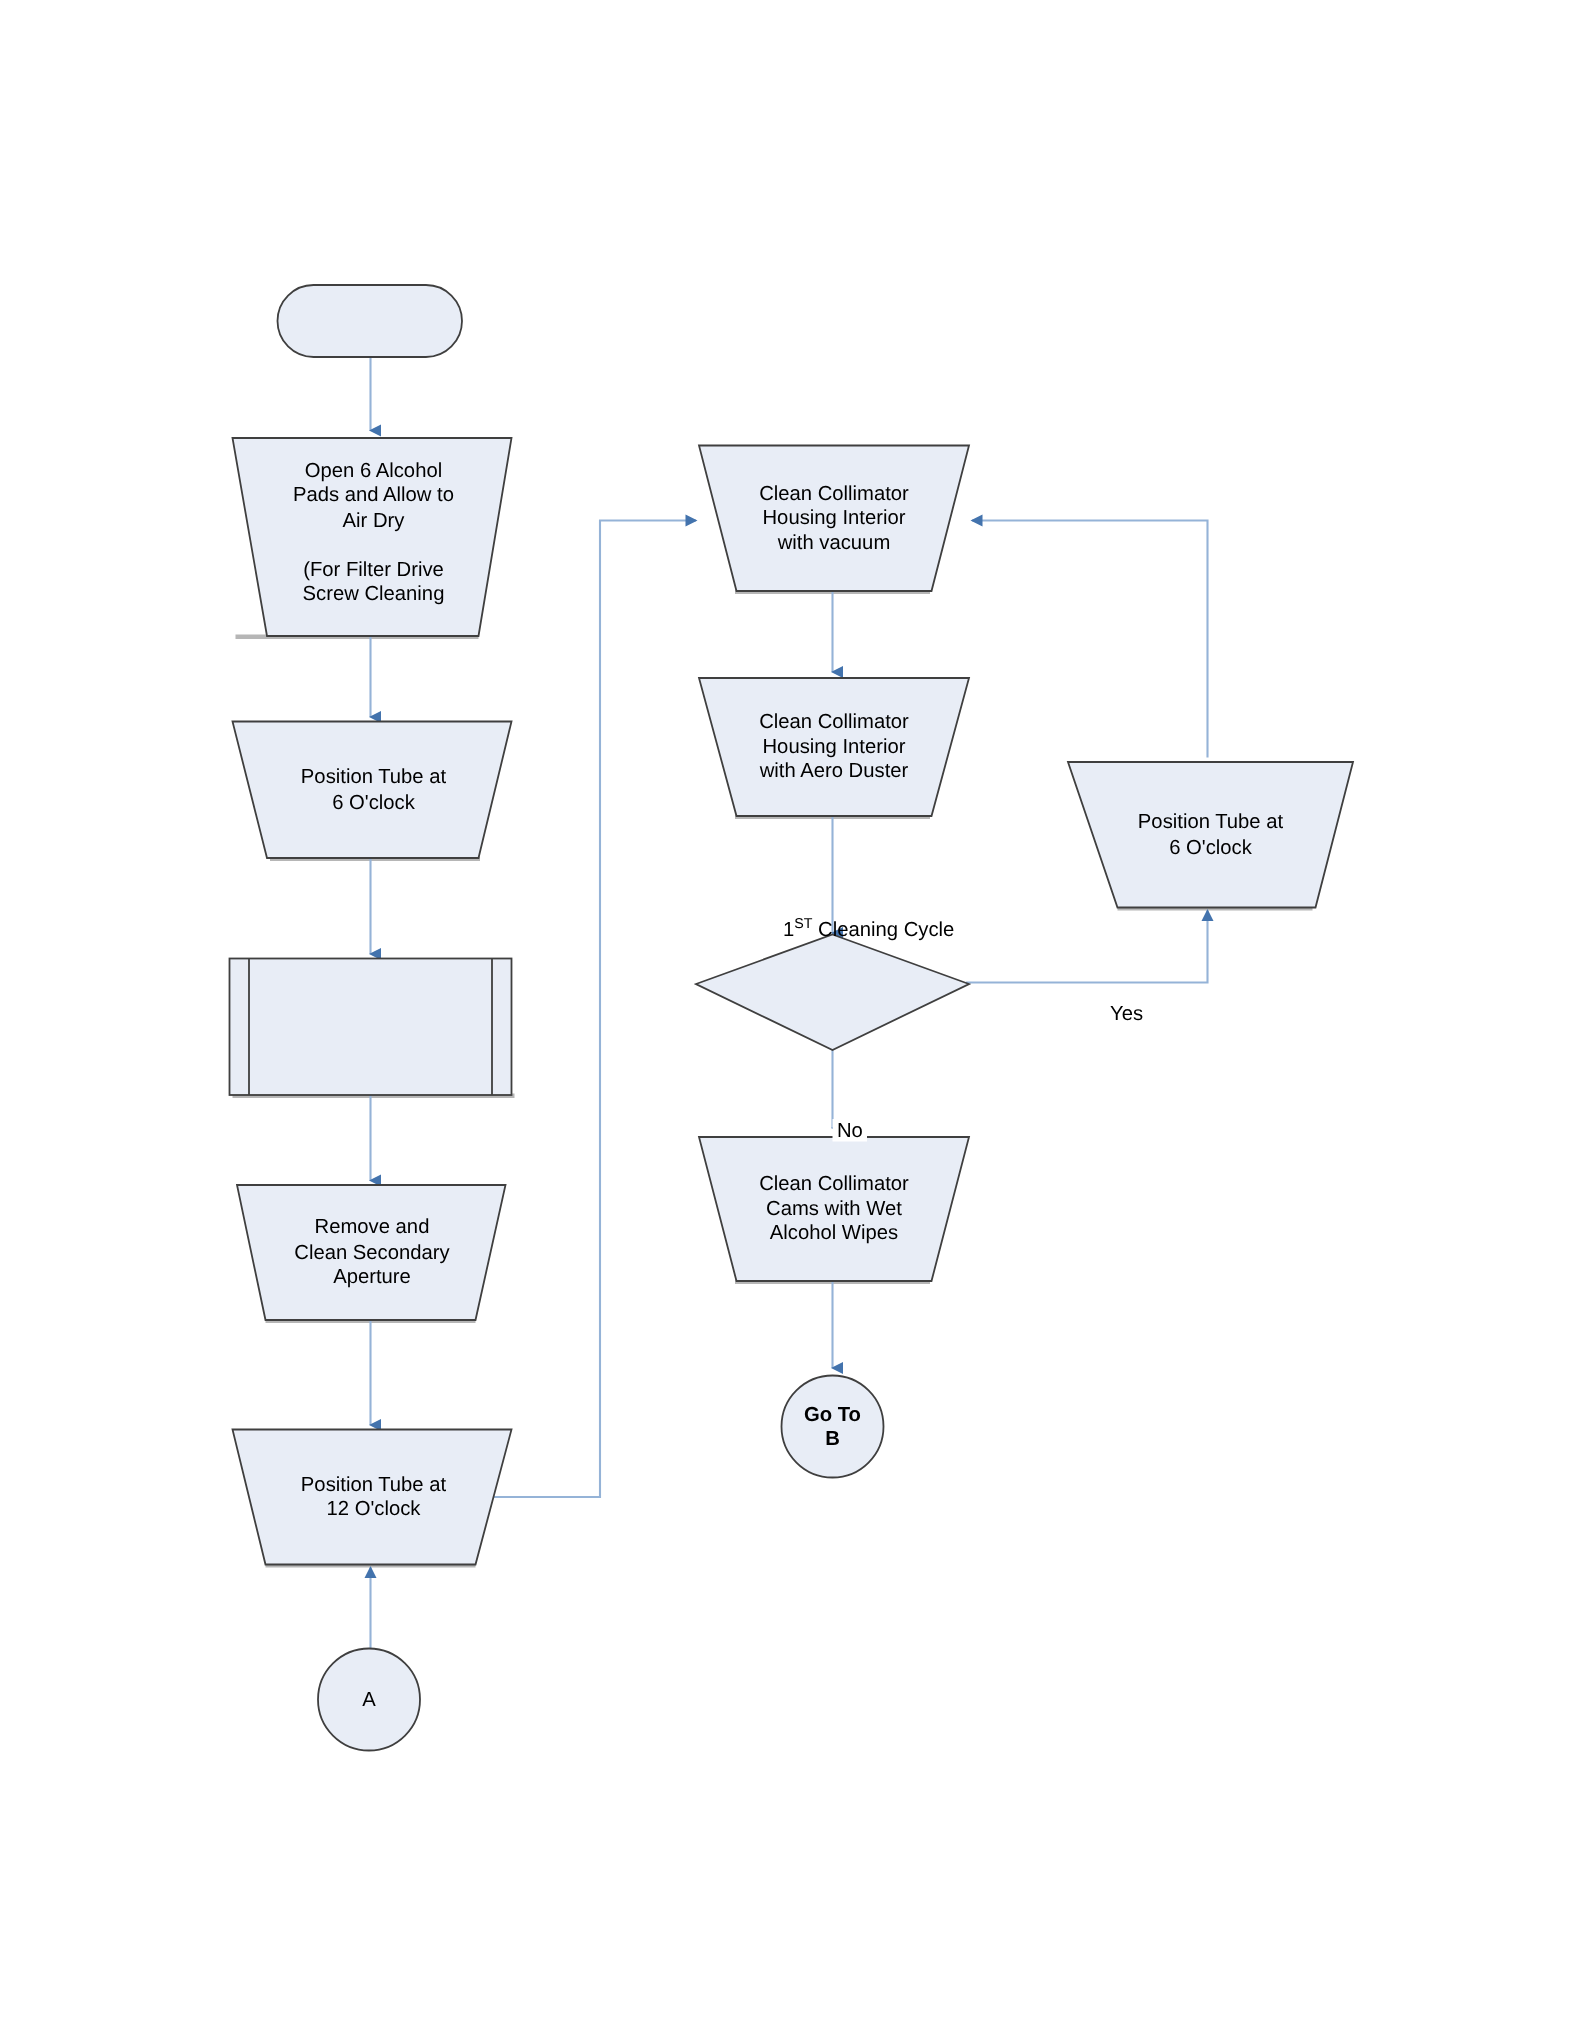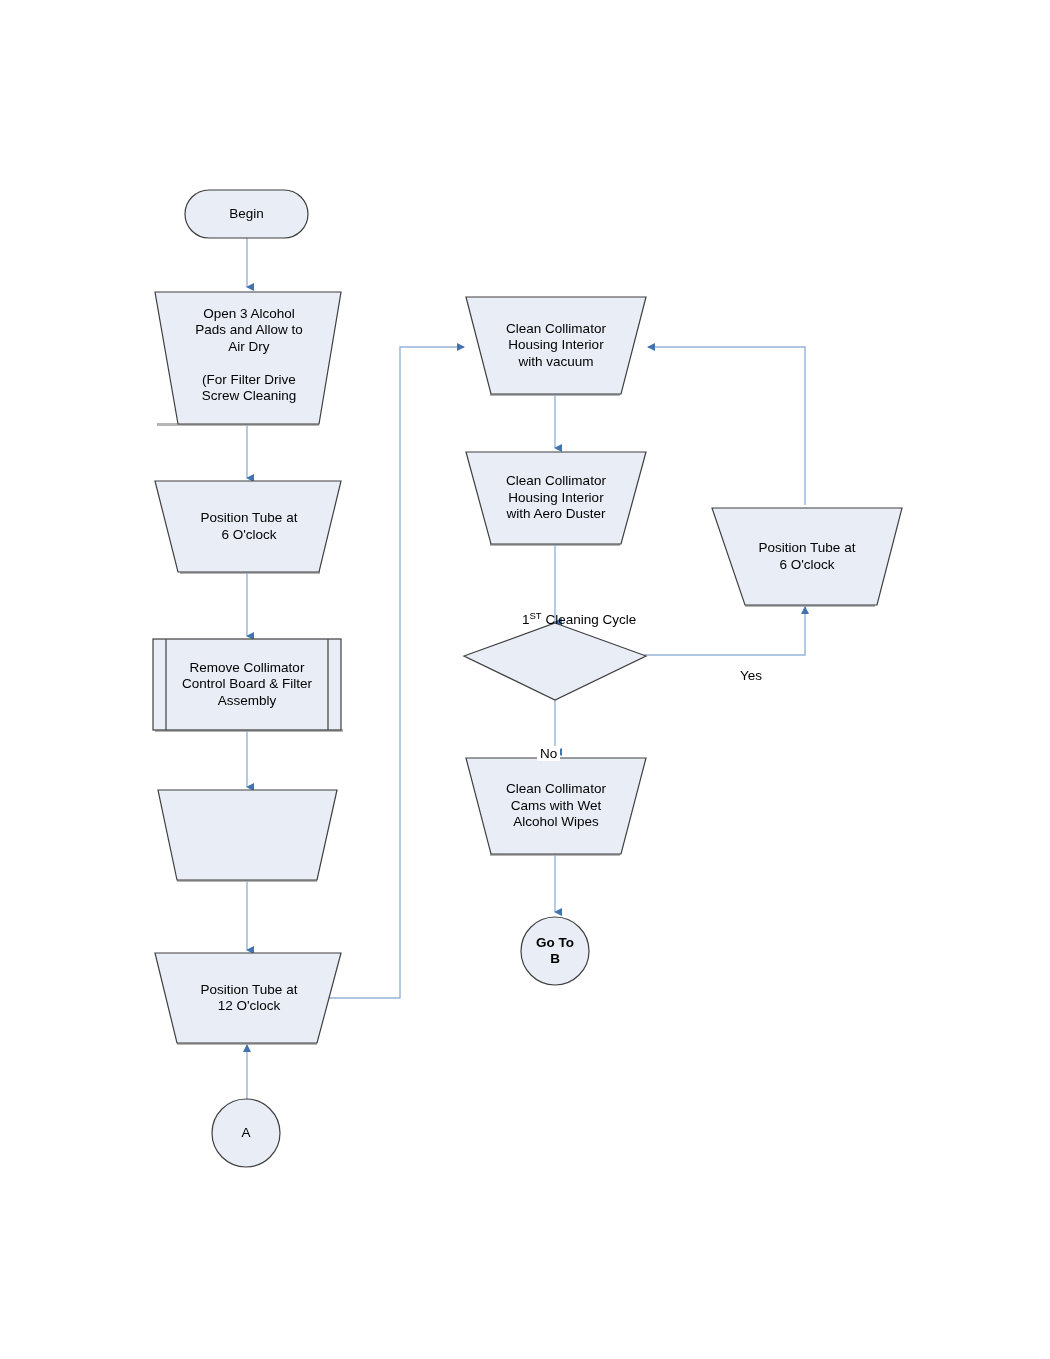--- a/index.html
+++ b/index.html
@@ -143,36 +143,35 @@
 
       <polygon points="712,508 902,508 877,605 745,605"></polygon>
 
       <polygon points="466,758 646,758 621,854 491,854"></polygon>
 
       <circle cx="555" cy="951" r="34"></circle>
 
     </g>
   </svg>
 
-  <div class="shape-label" style="left:185px; top:190px; width:123px; height:48px;">Begin</div>
-
-  <div class="shape-label" style="left:160px; top:300px; width:178px; height:110px;">Open 3 Alcohol
+
+  <div class="shape-label" style="left:160px; top:300px; width:178px; height:110px;">Open 6 Alcohol
 Pads and Allow to
 Air Dry
 
 (For Filter Drive
 Screw Cleaning</div>
 
   <div class="shape-label" style="left:160px; top:481px; width:178px; height:91px;">Position Tube at
 6 O'clock</div>
 
-  <div class="shape-label" style="left:166px; top:639px; width:162px; height:91px;">Remove Collimator
-Control Board &amp; Filter
-Assembly</div>
-
+
+  <div class="shape-label" style="left:162px; top:790px; width:172px; height:90px;">Remove and
+Clean Secondary
+Aperture</div>
 
   <div class="shape-label" style="left:160px; top:953px; width:178px; height:90px;">Position Tube at
 12 O'clock</div>
 
   <div class="shape-label" style="left:212px; top:1099px; width:68px; height:68px;">A</div>
 
   <div class="shape-label" style="left:470px; top:297px; width:172px; height:97px;">Clean Collimator
 Housing Interior
 with vacuum</div>
 
@@ -187,15 +186,15 @@
 
   <div class="shape-label" style="left:470px; top:758px; width:172px; height:96px;">Clean Collimator
 Cams with Wet
 Alcohol Wipes</div>
 
   <div class="shape-label" style="left:521px; top:917px; width:68px; height:68px;font-weight:bold;">Go To
 B</div>
 
   <div class="edge-label" style="left:737px; top:647px;">Yes</div>
 
-  <div class="edge-label" style="left:537px; top:725px;">No</div>
+  <div class="edge-label" style="left:555px; top:725px;">No</div>
 
 </div>
 
 </body></html>

